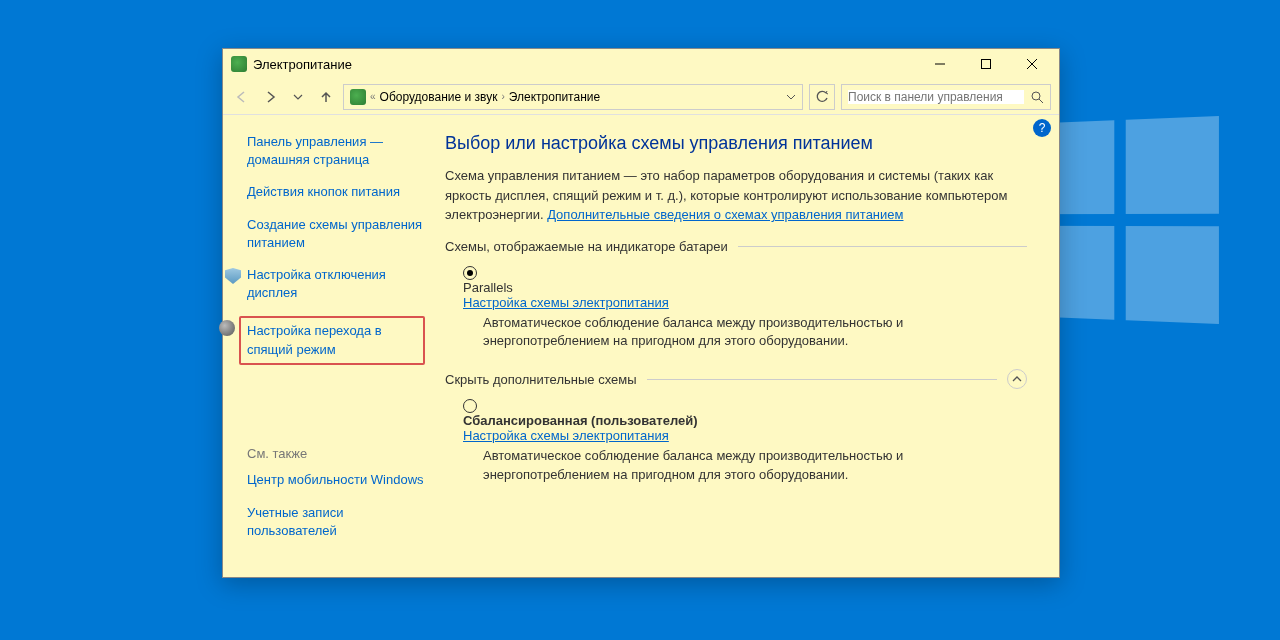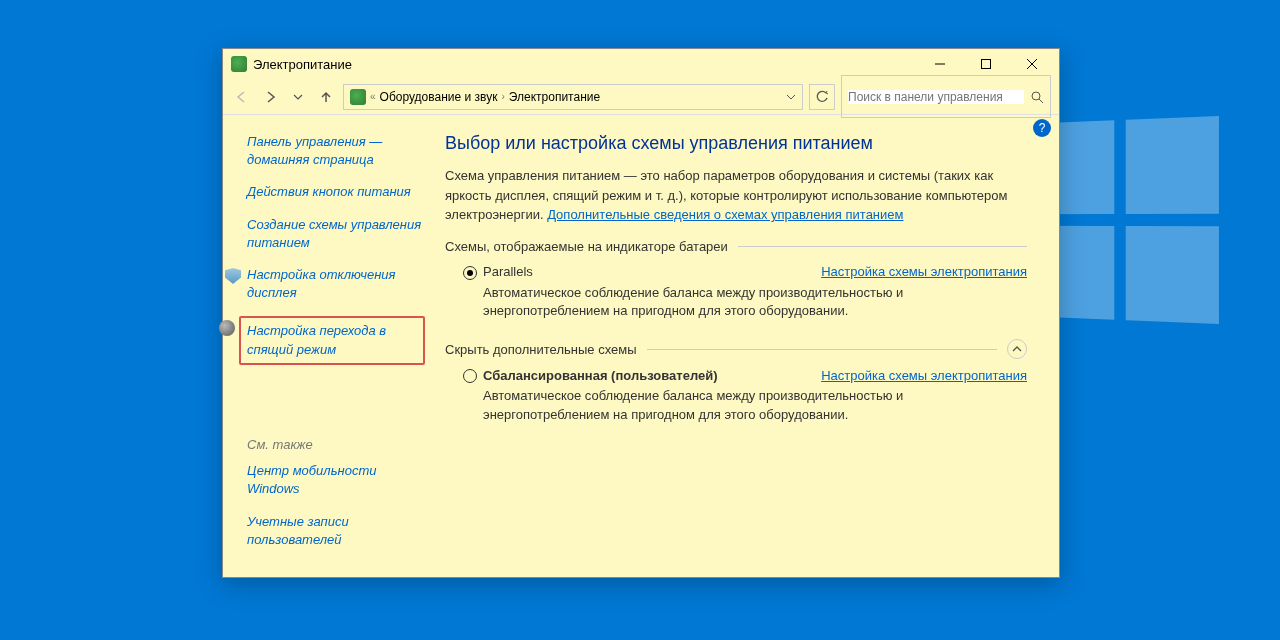--- a/index.html
+++ b/index.html
@@ -74,21 +74,21 @@
 .addrbar .bc-icon {
   width: 16px; height: 16px;
   background: radial-gradient(circle at 40% 40%, #4caf50, #2e7d32);
   border-radius: 3px;
 }
 .addrbar .sep { color: #777; font-size: 10px; }
 .addrbar .bc { color: #000; font-size: 12px; }
 .addrbar .spacer { flex: 1; }
 .refreshbtn { width: 26px; height: 26px; border:1px solid #ccc; display:flex; align-items:center; justify-content:center; }
 .searchbox {
-  width: 210px; height: 43px;
+  width: 210px; height: 26px;
   border: 1px solid #ccc;
   display:flex; align-items:center;
   padding: 0 6px;
   color:#777;
   gap:6px;
 }
 .searchbox input {
   border:none; outline:none; flex:1; font-size:12px; color:#555;
 }
 .content {
@@ -102,22 +102,22 @@
   top: 4px;
   width: 18px; height: 18px;
   border-radius: 50%;
   background: #0066cc;
   color:#fff;
   font-size: 12px;
   display:flex; align-items:center; justify-content:center;
 }
 .sidebar {
   width: 212px;
-  padding: 18px 10px 14px 24px;
-  display:flex; flex-direction:column;font-style:italic;
+  padding: 18px 10px 23px 24px;
+  display:flex; flex-direction:column;
 }
 .side-link {
   color: #0066cc;
   font-size: 13px;
   line-height: 1.4;
   margin-bottom: 14px;
   position: relative;
 }
 .side-link.hl {
   border: 2px solid #d9534f;
@@ -145,21 +145,21 @@
 }
 .main h1 { color:#003399; font-size:18px; font-weight:400; margin-bottom:12px; }
 .main p { font-size:13px; line-height:1.5; margin-bottom:14px; }
 .main a { color:#0066cc; }
 .fieldset-label {
   font-size:13px; color:#333;
   display:flex; align-items:center;
   margin-bottom:10px;
 }
 .fieldset-label .line { flex:1; height:1px; background:#ccc; margin-left:10px; }
-.scheme-row { display:flex; align-items:center; padding-left:18px; margin-bottom:4px; }
+.scheme-row { display:flex; align-items:flex-start; padding-left:18px; margin-bottom:4px;flex-direction:column; }
 .scheme-radio {
   width:14px; height:14px; border:1px solid #333; border-radius:50%;
   margin-right:6px; margin-top:2px; position:relative; flex-shrink:0;
 }
 .scheme-radio.checked::after {
   content:""; position:absolute; left:3px; top:3px; width:6px; height:6px;
   background:#000; border-radius:50%;
 }
 .scheme-title { font-size:13px; flex:1; }
 .scheme-title.bold { font-weight:600; }

